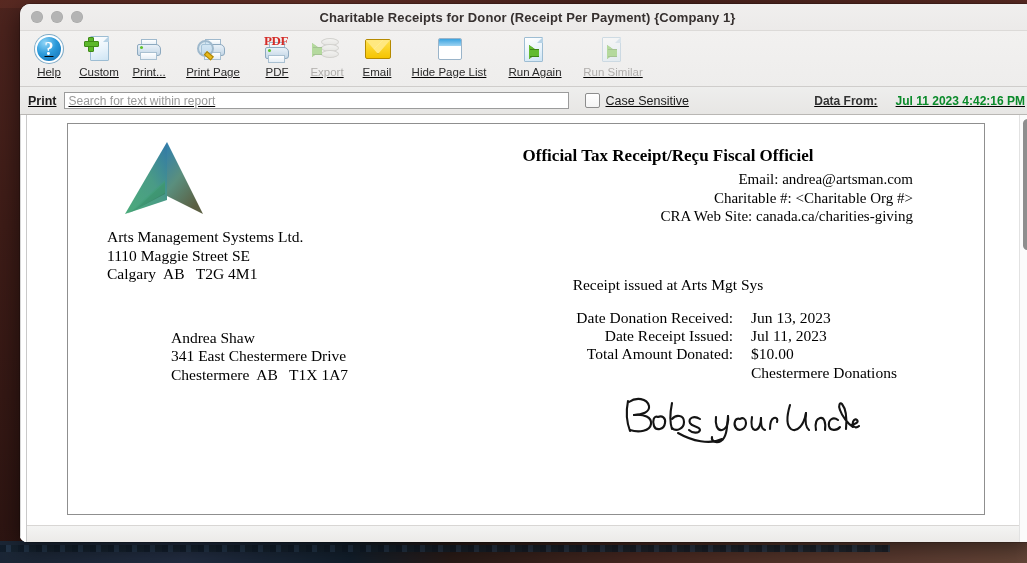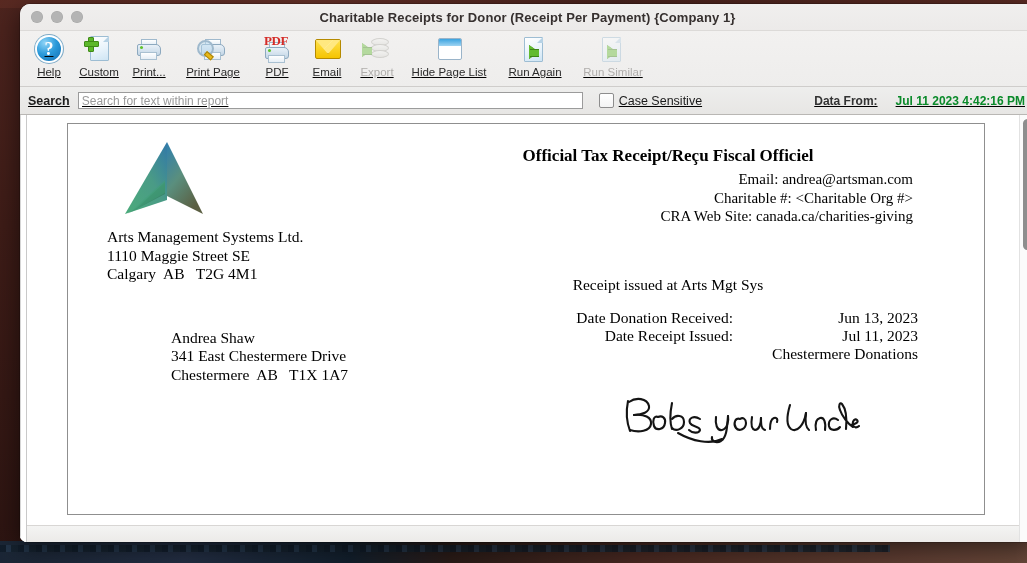--- a/index.html
+++ b/index.html
@@ -455,21 +455,21 @@
   .detail-table {
     position: absolute;
     left: 440px;
     top: 185px;
     width: 410px;
     font-size: 15.5px;
     border-collapse: collapse;
   }
   .detail-table td { padding: 0; line-height: 18.2px; }
   .detail-table td.k { text-align: right; width: 225px; padding-right: 18px; }
-  .detail-table td.v { text-align: right; width: 167px; }
+  .detail-table td.v { width: 167px; }
   .signature {
     position: absolute;
     left: 552px;
     top: 265px;
     width: 240px;
     height: 60px;
   }
 </style>
 </head>
 <body>
@@ -537,39 +537,39 @@
             <div class="pr-top"></div>
               <div class="pr-body"></div>
             <div class="pr-led"></div>
               <div class="pr-out"></div>
           </div>
           <div class="ic-pdftxt">PDF</div>
         </div>
         <div class="lbl">PDF</div>
       </div>
 
-      <div class="tbtn">
-        <div class="ico">
-          <div class="ic-env"></div>
-        </div>
-        <div class="lbl">Email</div>
-      </div>
-
       <div class="tbtn disabled">
         <div class="ico">
           <div class="ic-db">
               <i></i>
               <i></i>
               <i></i>
             </div>
           <div class="ic-arrow-g"></div>
         </div>
         <div class="lbl">Export</div>
       </div>
 
+      <div class="tbtn">
+        <div class="ico">
+          <div class="ic-env"></div>
+        </div>
+        <div class="lbl">Email</div>
+      </div>
+
       <div class="tbtn wide">
         <div class="ico">
           <div class="ic-winpanel"></div>
         </div>
         <div class="lbl">Hide Page List</div>
       </div>
 
 
       <div class="tbtn med">
         <div class="ico">
@@ -583,21 +583,21 @@
         <div class="ico">
           <div class="ic-doc" style="left:4px;top:3px;"></div>
           <div class="ic-arrow-g" style="left:9px;top:11px;"></div>
         </div>
         <div class="lbl">Run Similar</div>
       </div>
 
     </div>
 
     <div class="searchbar">
-      <div class="search-label">Search</div>
+      <div class="search-label">Print</div>
       <input class="search-input" type="text" placeholder="Search for text within report" style="">
       <div class="cs-wrap">
         <div class="cs-box"></div>
         <div class="cs-label">Case Sensitive</div>
       </div>
       <div class="spacer"></div>
       <div class="datafrom-label">Data From:</div>
       <div class="datafrom-value">Jul 11 2023 4:42:16 PM</div>
     </div>
 
@@ -657,20 +657,24 @@
               <tbody>
                 <tr>
                   <td class="k">Date Donation Received:</td>
                   <td class="v">Jun 13, 2023</td>
                 </tr>
                 <tr>
                   <td class="k">Date Receipt Issued:</td>
                   <td class="v">Jul 11, 2023</td>
                 </tr>
                 <tr>
+                  <td class="k">Total Amount Donated:</td>
+                  <td class="v">$10.00</td>
+                </tr>
+                <tr>
                   <td class="k"></td>
                   <td class="v">Chestermere Donations</td>
                 </tr>
               </tbody>
             </table>
 
             <div class="signature" title="Bobs your Uncle">
               <svg width="240" height="60" viewBox="0 0 240 60">
                 <g fill="none" stroke="#141414" stroke-width="2.1" stroke-linecap="round" stroke-linejoin="round">
 

